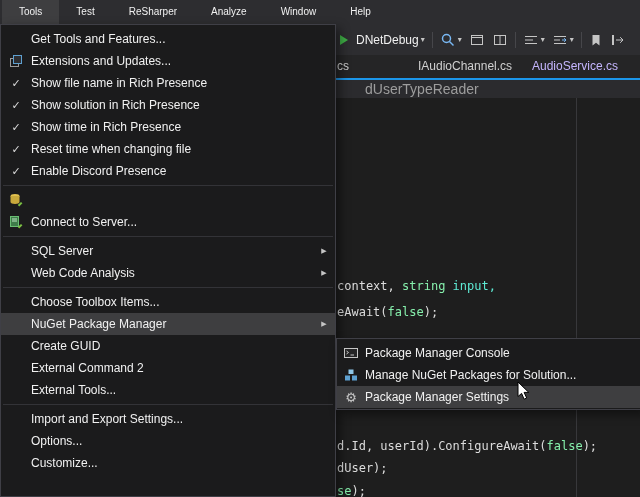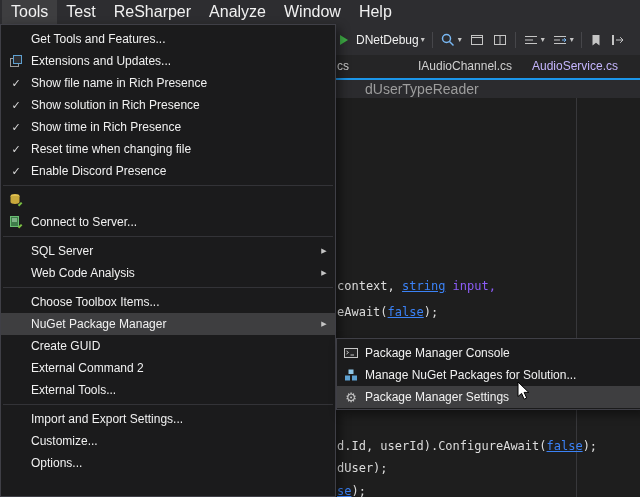--- a/index.html
+++ b/index.html
@@ -4,43 +4,43 @@
 <style>
   * { margin:0; padding:0; box-sizing:border-box; }
   body { background:#111; }
   .screen {
     position:relative; width:640px; height:497px; overflow:hidden;
     background:#1e1e1e; font-family:"Liberation Sans", sans-serif;
     -webkit-font-smoothing:antialiased;
   }
   
   .menubar { position:absolute; top:0; left:0; right:0; height:24px; background:#2d2d30; display:flex; align-items:stretch; padding-left:2px; z-index:5; }
-  .mb-item { padding:0 9px; line-height:24px; font-size:16px; color:#f1f1f1; white-space:nowrap; }
+  .mb-item { padding:0 17px; line-height:24px; font-size:10px; color:#f1f1f1; white-space:nowrap; }
   .mb-item.active { background:#3e3e40; }
   
   .toolbar { position:absolute; top:24px; left:0; right:0; height:31px; background:#2d2d30; z-index:4; }
   .toolbar-row { position:absolute; left:338px; top:7px; height:18px; display:flex; align-items:center; gap:7px; }
   .tbtn { display:flex; align-items:center; gap:2px; color:#f1f1f1; font-size:12px; }
   .caret { font-size:8px; color:#c5c5c5; line-height:1; }
   .tsep { width:1px; height:16px; background:#46464a; }
   .ticon { display:flex; align-items:center; }
   
   .tabbar { position:absolute; top:55px; left:0; right:0; height:25px; background:#252526; border-bottom:2px solid #1c97ea; z-index:3; }
   .tab { position:absolute; top:0; height:23px; line-height:23px; font-size:12px; color:#d0d0d0; white-space:nowrap; }
   .tab.active { color:#c4b5fd; }
   .tab1 { left:337px; } .tab2 { left:418px; } .tab3 { left:532px; }
   
   .navstrip { position:absolute; top:80px; left:0; right:0; height:18px; background:#2b2b2e; z-index:2; }
   .navtext { position:absolute; left:337px; top:0; line-height:18px; font-size:14px; color:#9d9d9d;margin-left:28px; }
   
   .editor { position:absolute; top:98px; left:0; right:0; bottom:0; background:#1e1e1e; z-index:1; }
   .guide { position:absolute; left:576px; top:98px; bottom:0; width:1px; background:#38383b; z-index:1; }
   .code { position:absolute; font-family:"DejaVu Sans Mono", monospace; font-size:12px; color:#dcdcdc; white-space:pre; z-index:2; }
-  .kw { color:#3b82f6;text-decoration:underline; }
-  .prm { color:#8b5cf6; }
+  .kw { color:#86efac; }
+  .prm { color:#5eead4; }
   .c1 { left:337px; top:279px; }
   .c2 { left:337px; top:305px; }
   .c3 { left:337px; top:439px; }
   .c4 { left:337px; top:461px; }
   .c5 { left:337px; top:484px; }
   
   .menu { position:absolute; left:0; top:24px; width:336px; height:473px; background:#1b1b1c;
           border:1px solid #3f3f46; padding-top:3px; z-index:10; box-shadow:4px 4px 10px rgba(0,0,0,.45); }
   .submenu { position:absolute; left:336px; top:338px; width:308px; height:72px; background:#1b1b1c;
           border:1px solid #3f3f46; padding-top:3px; z-index:11; box-shadow:4px 4px 10px rgba(0,0,0,.45); }
@@ -268,26 +268,26 @@
 
     <div class="msep"></div>
 
     <div class="mi">
       <span class="mi-gutter"></span>
       <span class="mi-label">Import and Export Settings...</span>
     </div>
 
     <div class="mi">
       <span class="mi-gutter"></span>
+      <span class="mi-label">Options...</span>
+    </div>
+
+    <div class="mi">
+      <span class="mi-gutter"></span>
       <span class="mi-label">Customize...</span>
-    </div>
-
-    <div class="mi">
-      <span class="mi-gutter"></span>
-      <span class="mi-label">Options...</span>
     </div>
 
   </div>
 
   <div class="submenu">
 
     <div class="mi">
       <span class="mi-gutter">
         <svg width="16" height="16">
             <rect x="1.5" y="3.5" width="13" height="9" fill="#252526" stroke="#c5c5c5"></rect>

